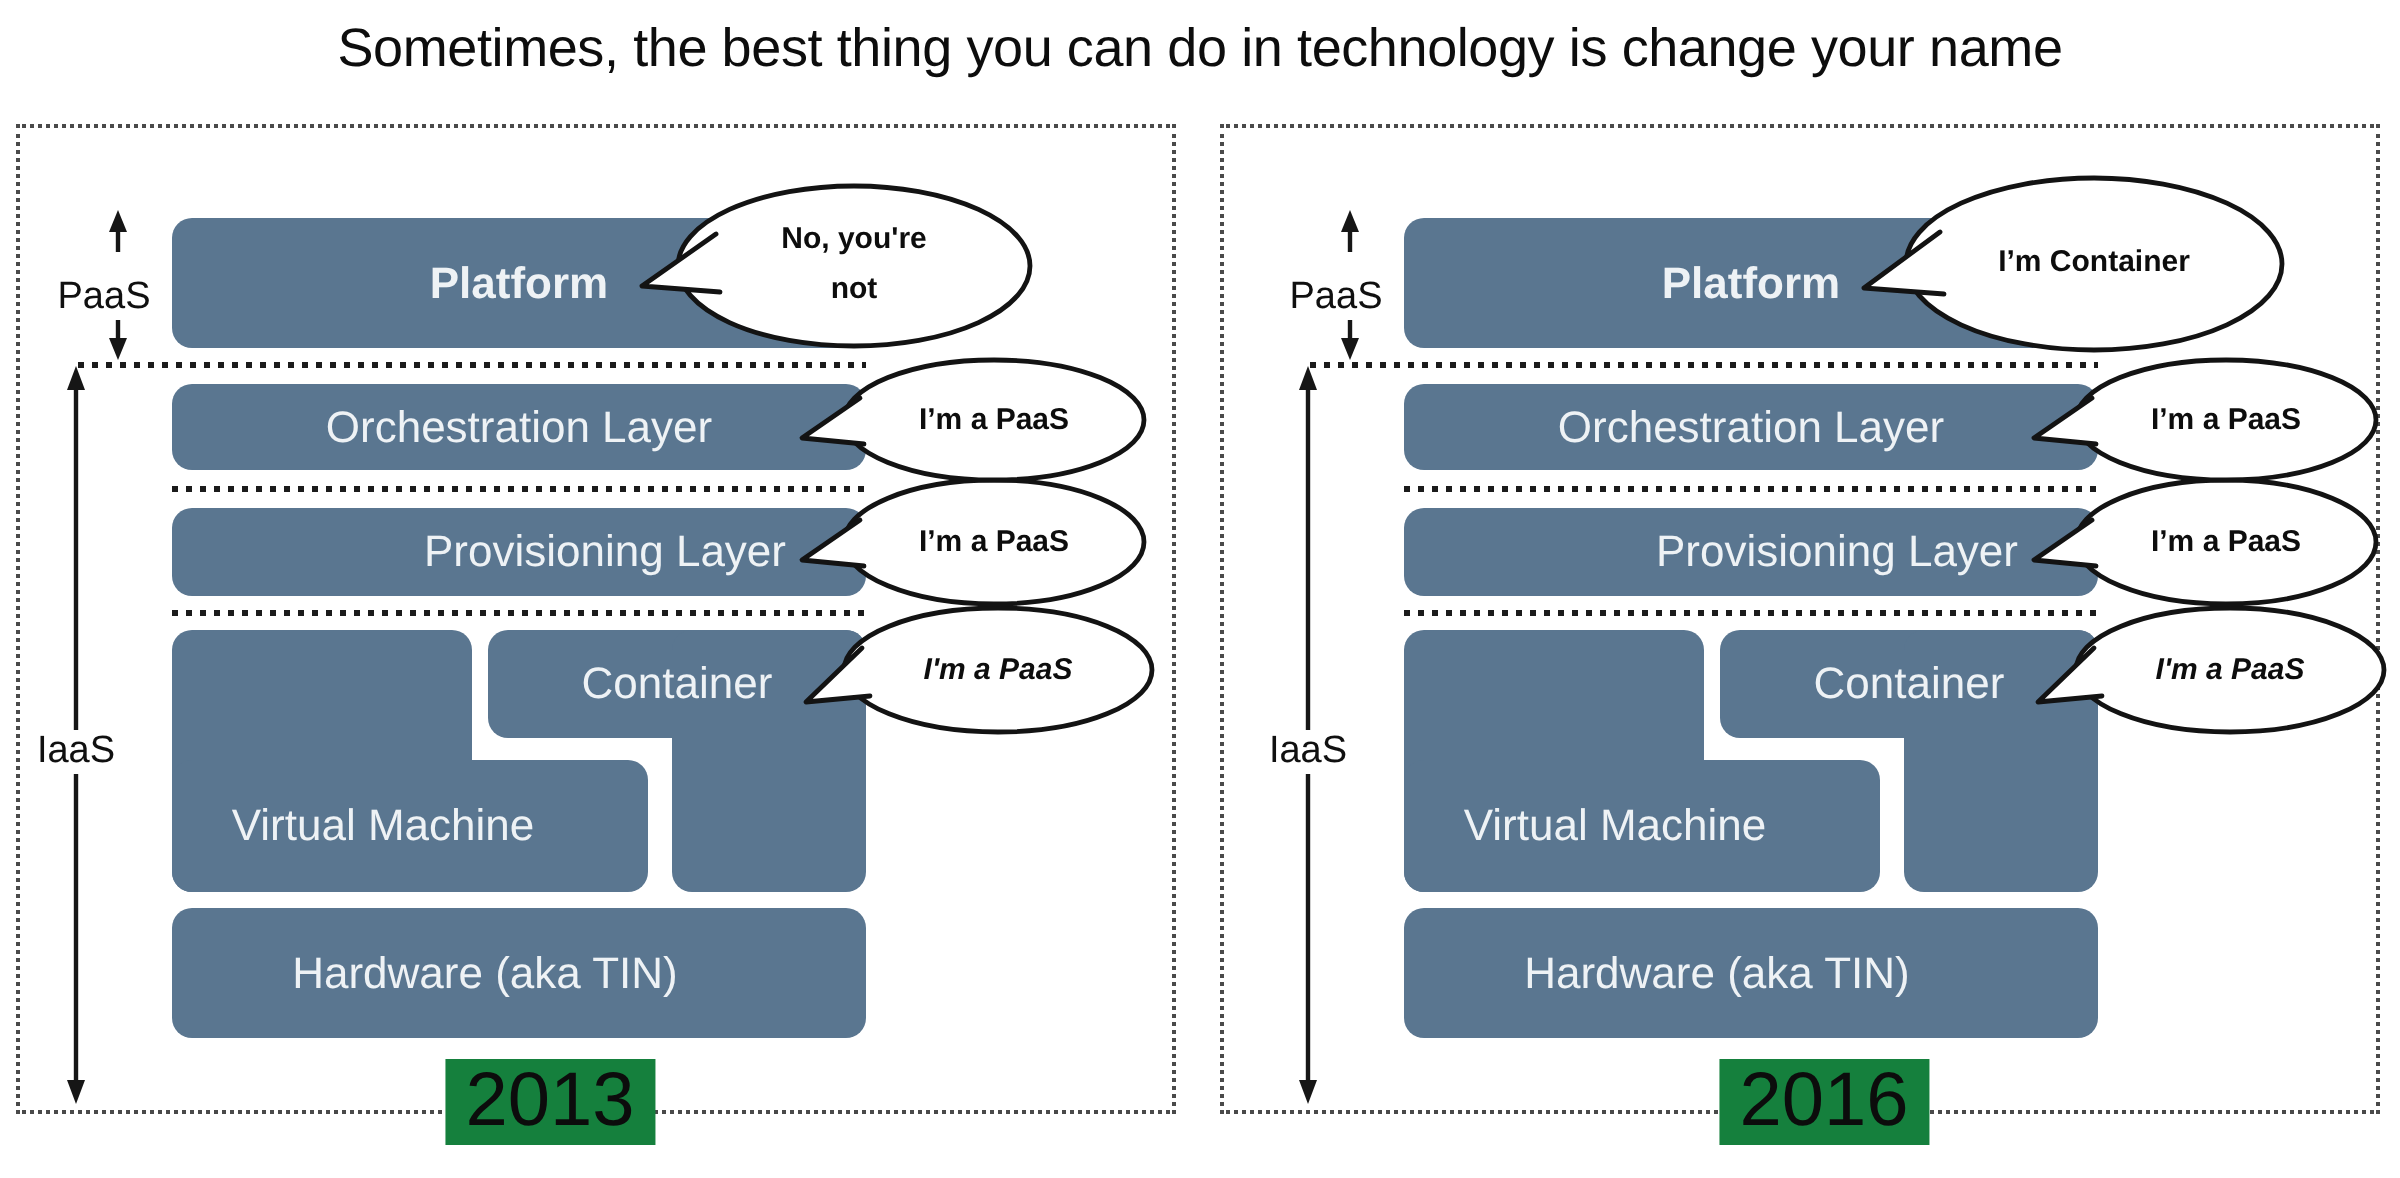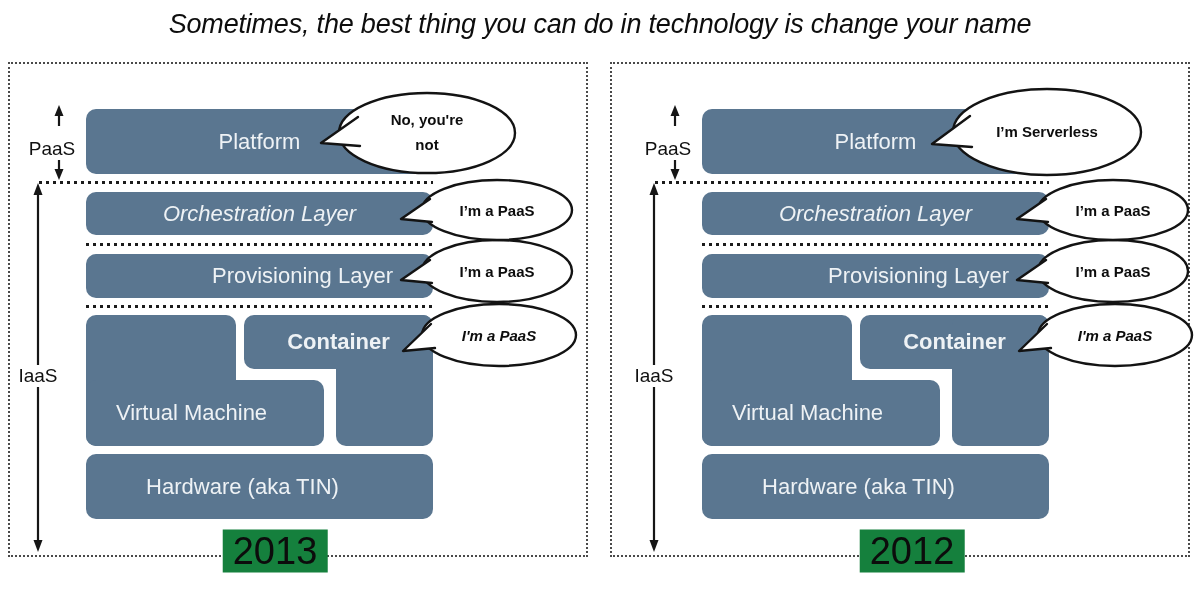--- a/index.html
+++ b/index.html
@@ -2,21 +2,21 @@
 <html style="--box_fill: #5a7690; --bubble_fill: #ffffff; --bubble_stroke: #131313; --line: #161616;"><head>
 <meta charset="utf-8">
 <style>
   html,body { margin:0; padding:0; }
   body {
     width:1200px; height:589px; position:relative; background:#ffffff;
     font-family:"Liberation Sans", sans-serif; overflow:hidden;
   }
   .title {
     position:absolute; top:9px; left:0; width:1200px; text-align:center;
-    font-size:27px; color:#0d0d0d; letter-spacing:-0.2px;font-style:italic;
+    font-size:27px; color:#0d0d0d; letter-spacing:-0.2px;
   }
   .panel {
     position:absolute; top:62px; width:580px; height:495px;
     border:2px dotted #4a4a4a; box-sizing:border-box; background:#fff;
   }
   .panel--left  { left:8px; }
   .panel--right { left:610px; }
   .panel-content { position:absolute; top:0; left:0; width:576px; height:491px; }
   .panel--right .panel-content { left:14px; }
 
@@ -27,24 +27,24 @@
   .box--vm-a     { left:76px; top:251px; width:150px; height:131px; }
   .box--vm-b     { left:76px; top:316px; width:238px; height:66px; }
   .box--cont-a   { left:234px; top:251px; width:189px; height:54px; }
   .box--cont-b   { left:326px; top:251px; width:97px;  height:131px; }
   .box--hw       { left:76px; top:390px; width:347px; height:65px; }
 
   .box-label {
     position:absolute; display:flex; align-items:center; justify-content:center;
     color:#eef2f5; font-size:22px; white-space:nowrap;
   }
-  .lbl--platform { left:76px; top:45px;  width:347px; height:65px; }
-  .lbl--orch     { left:76px; top:128px; width:347px; height:43px;font-style:italic; }
+  .lbl--platform { left:76px; top:45px;  width:347px; height:65px;font-weight:bold; }
+  .lbl--orch     { left:76px; top:128px; width:347px; height:43px; }
   .lbl--prov     { left:76px; top:190px; width:347px; height:44px;margin-left:43px; }
-  .lbl--cont     { left:234px; top:251px; width:189px; height:54px;font-weight:bold; }
+  .lbl--cont     { left:234px; top:251px; width:189px; height:54px; }
   .lbl--vm       { left:76px; top:316px; width:211px; height:66px; }
   .lbl--hw       { left:76px; top:390px; width:313px; height:65px; }
 
   .divider {
     position:absolute; height:3px;
     background:repeating-linear-gradient(90deg,#1b1b1b 0 3px,transparent 3px 7px);
   }
   .div1 { left:29px; top:117px; width:394px; }
   .div2 { left:76px; top:179px; width:347px; }
   .div3 { left:76px; top:241px; width:347px; }
@@ -205,24 +205,24 @@
         <ellipse class="bubble-ellipse" cx="487" cy="146" rx="75" ry="30"></ellipse>
         <path class="bubble-tail" d="M420 135 L391 155 L422 158"></path>
       </g>
       <g>
         <ellipse class="bubble-ellipse" cx="421" cy="68" rx="94" ry="43"></ellipse>
         <path class="bubble-tail" d="M344 52 L306 80 L346 83"></path>
       </g>
     </svg>
 
     <div class="bubble-text bt--platform-r">
-      <span>I’m Serverless</span>
+      <span>I’m Container</span>
       <span></span>
     </div>
     <div class="bubble-text bt--orch">I’m a PaaS</div>
     <div class="bubble-text bt--prov">I’m a PaaS</div>
     <div class="bubble-text bt--cont">I'm a PaaS</div>
 
     <div class="side-label side-label--paas">PaaS</div>
     <div class="side-label side-label--iaas">IaaS</div>
   </div>
-  <div class="year year--right">2012</div>
+  <div class="year year--right">2016</div>
 </section>
 
 </body></html>

